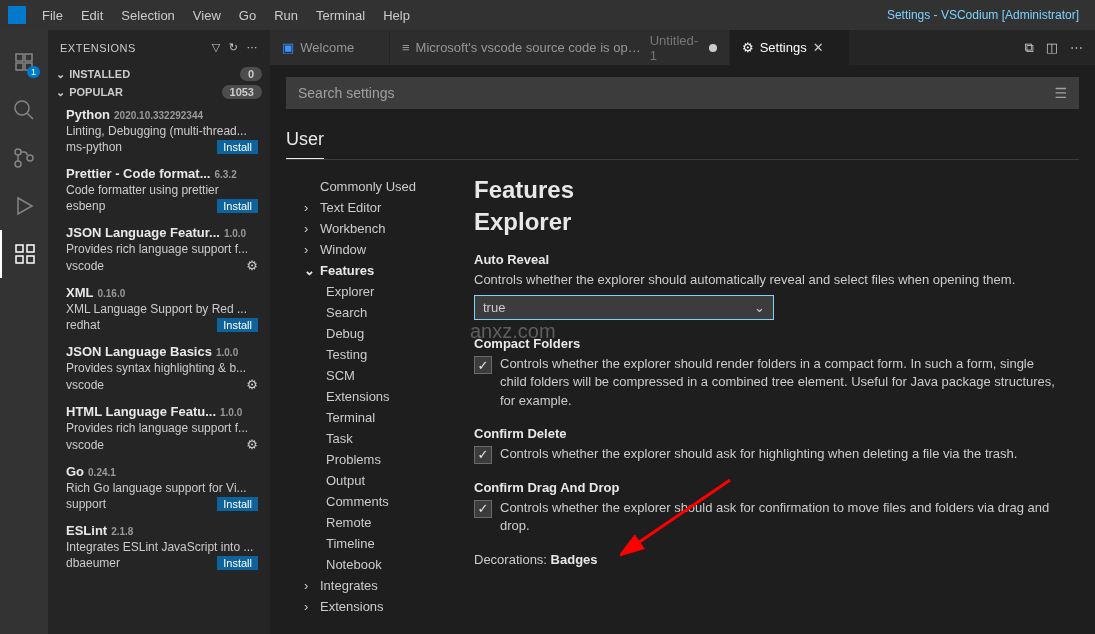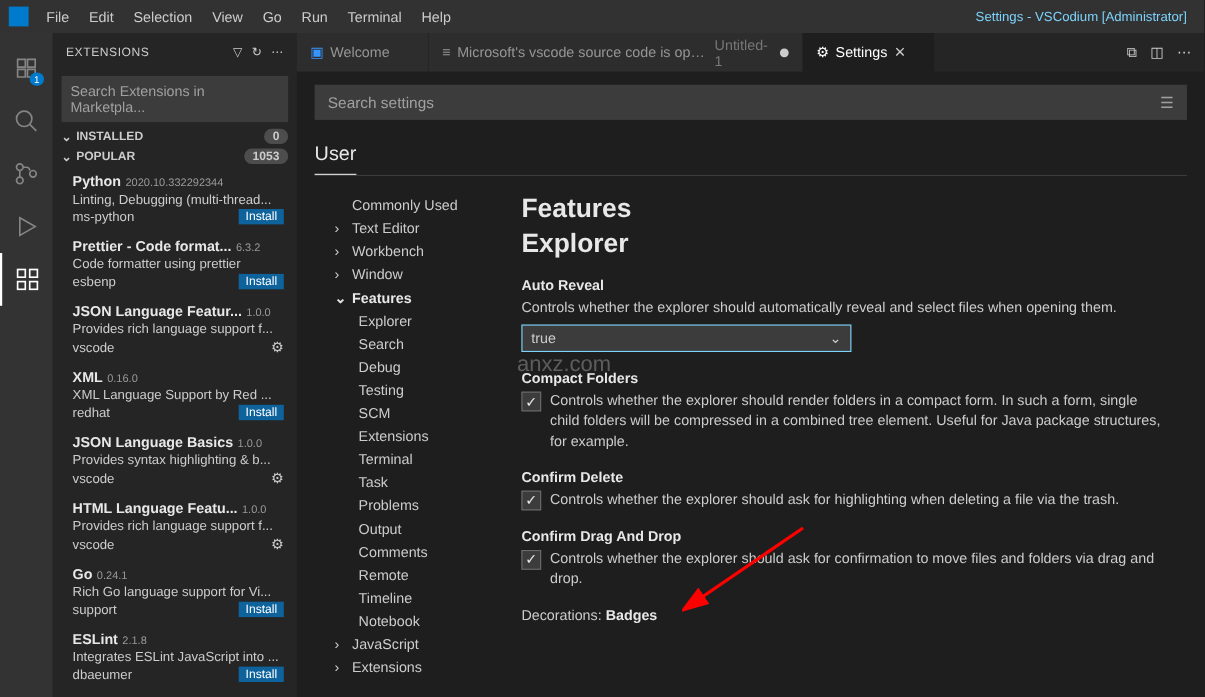--- a/index.html
+++ b/index.html
@@ -23,21 +23,21 @@
 .sidebar-header { height: 35px; display: flex; align-items: center; padding: 0 12px; gap: 8px; color: #cccccc; font-size: 11px; letter-spacing: 0.5px; }
 .sidebar-header .label { flex: 1; }
 .sidebar-header .icon { color: #cccccc; cursor: pointer; }
 .search-box { margin: 4px 8px; background: #3c3c3c; padding: 6px 8px; color: #a0a0a0; font-size: 13px; }
 .section-header { display: flex; align-items: center; padding: 2px 8px; font-size: 11px; font-weight: 600; cursor: pointer; }
 .section-header .chev { margin-right: 4px; }
 .count-badge { margin-left: auto; background: #4d4d4d; border-radius: 10px; padding: 1px 8px; font-size: 11px; }
 .ext-list { flex: 1; overflow-y: auto; }
 .ext-item { padding: 6px 12px 6px 18px; cursor: pointer; }
 .ext-title { font-size: 13px; font-weight: 600; color: #e8e8e8; }
-.ext-ver { font-size: 10px; color: #999; font-weight: normal; margin-left: 4px; }
+.ext-ver { font-size: 10px; color: #999; font-weight: bold; margin-left: 4px; }
 .ext-desc { font-size: 12px; color: #cccccc; white-space: nowrap; overflow: hidden; text-overflow: ellipsis; margin: 2px 0; }
 .ext-footer { display: flex; align-items: center; }
 .ext-pub { font-size: 12px; color: #cccccc; }
 .install-btn { margin-left: auto; background: #0e639c; color: #fff; padding: 1px 6px; font-size: 11px; cursor: pointer; }
 .gear { margin-left: auto; color: #cccccc; }
 
 .editor { flex: 1; display: flex; flex-direction: column; background: #1e1e1e; }
 .tabs { height: 35px; background: #252526; display: flex; align-items: stretch; }
 .tab { display: flex; align-items: center; padding: 0 12px; gap: 6px; background: #2d2d2d; color: #969696; cursor: pointer; font-size: 13px; border-right: 1px solid #252526; min-width: 120px; }
 .tab.active { background: #1e1e1e; color: #ffffff; }
@@ -129,21 +129,20 @@
     </div>
   </div>
 
   <div class="sidebar">
     <div class="sidebar-header">
       <span class="label">EXTENSIONS</span>
       <span class="icon">▽</span>
       <span class="icon">↻</span>
       <span class="icon">⋯</span>
     </div>
-    <div class="search-box">Search Extensions in Marketpla...</div>
     <div class="section-header">
       <span class="chev">⌄</span>
       <span>INSTALLED</span>
       <span class="count-badge">0</span>
     </div>
     <div class="section-header">
       <span class="chev">⌄</span>
       <span>POPULAR</span>
       <span class="count-badge">1053</span>
     </div>
@@ -306,21 +305,21 @@
               <span>Remote</span>
             </div>
             <div class="toc-item l2">
               <span>Timeline</span>
             </div>
             <div class="toc-item l2">
               <span>Notebook</span>
             </div>
             <div class="toc-item l1">
               <span class="chev">›</span>
-              <span>JavaScript</span>
+              <span>Integrates</span>
             </div>
             <div class="toc-item l1">
               <span class="chev">›</span>
               <span>Extensions</span>
             </div>
           </div>
         <div class="settings-list">
           <div class="breadcrumb-h">Features</div>
           <div class="breadcrumb-h">Explorer</div>
 

